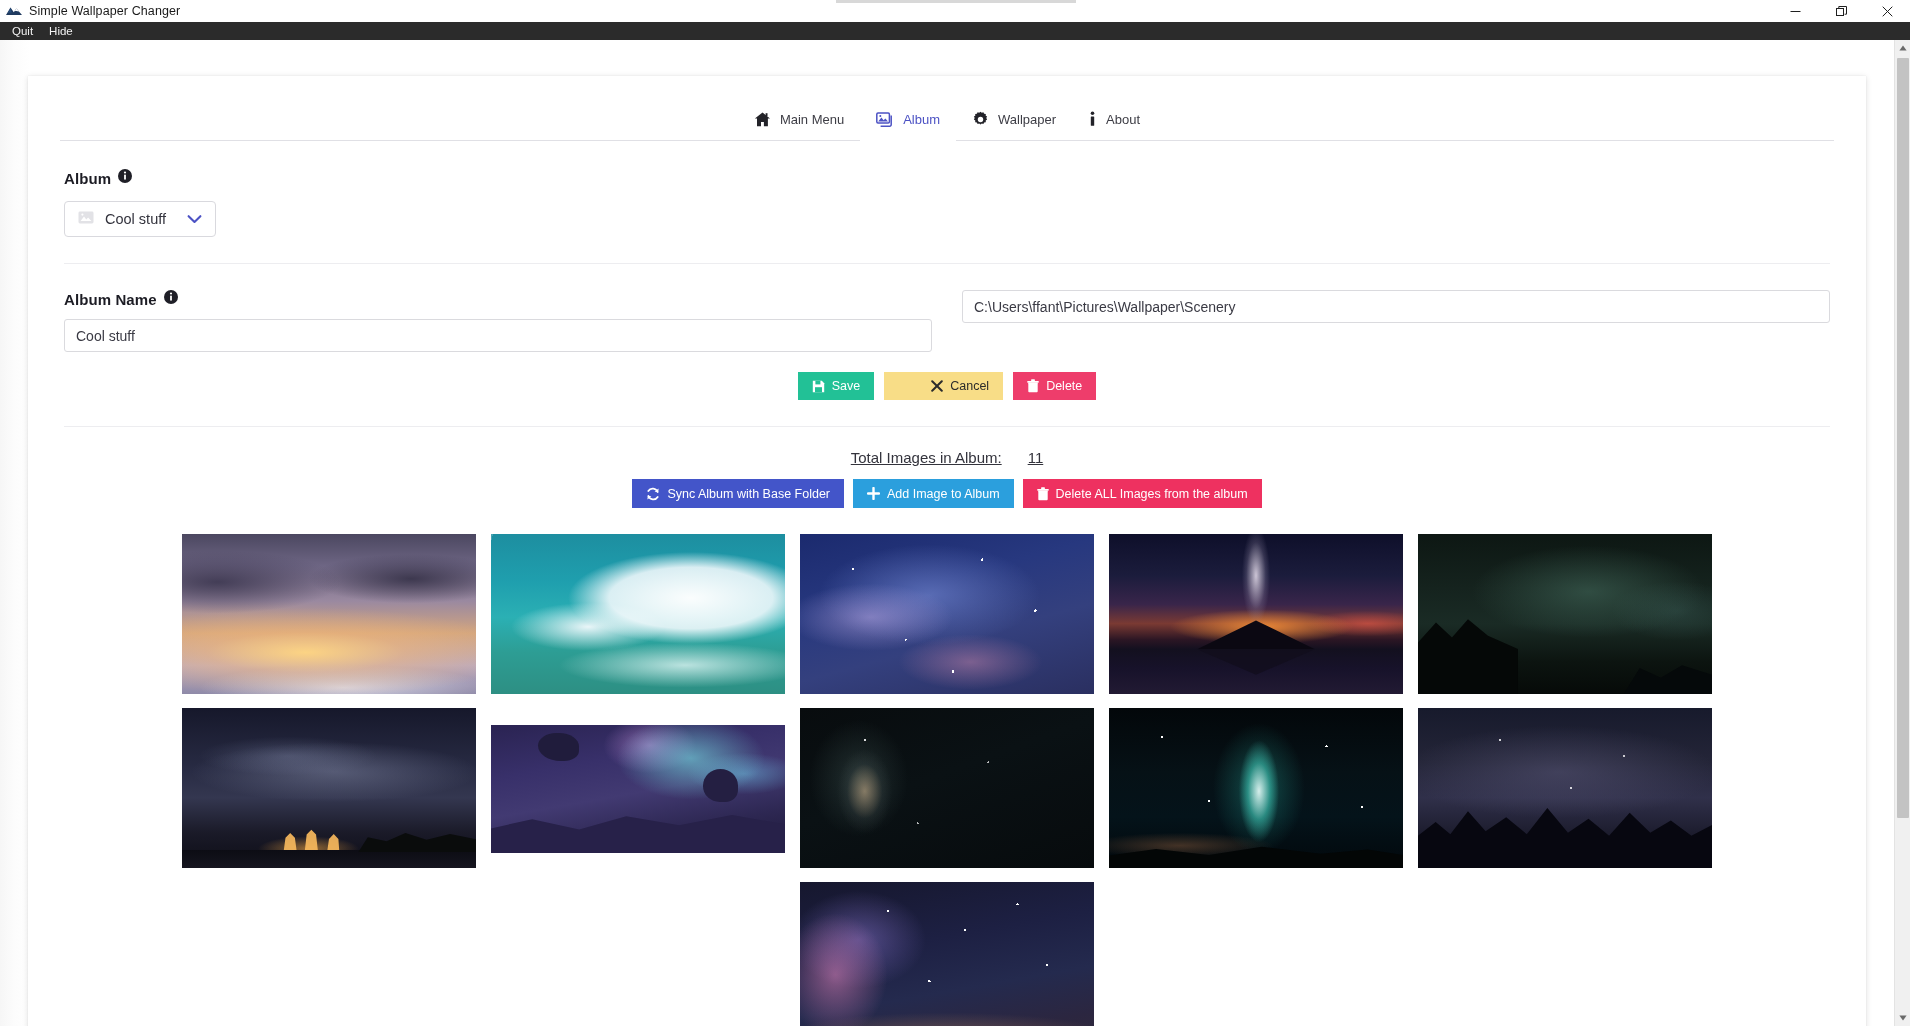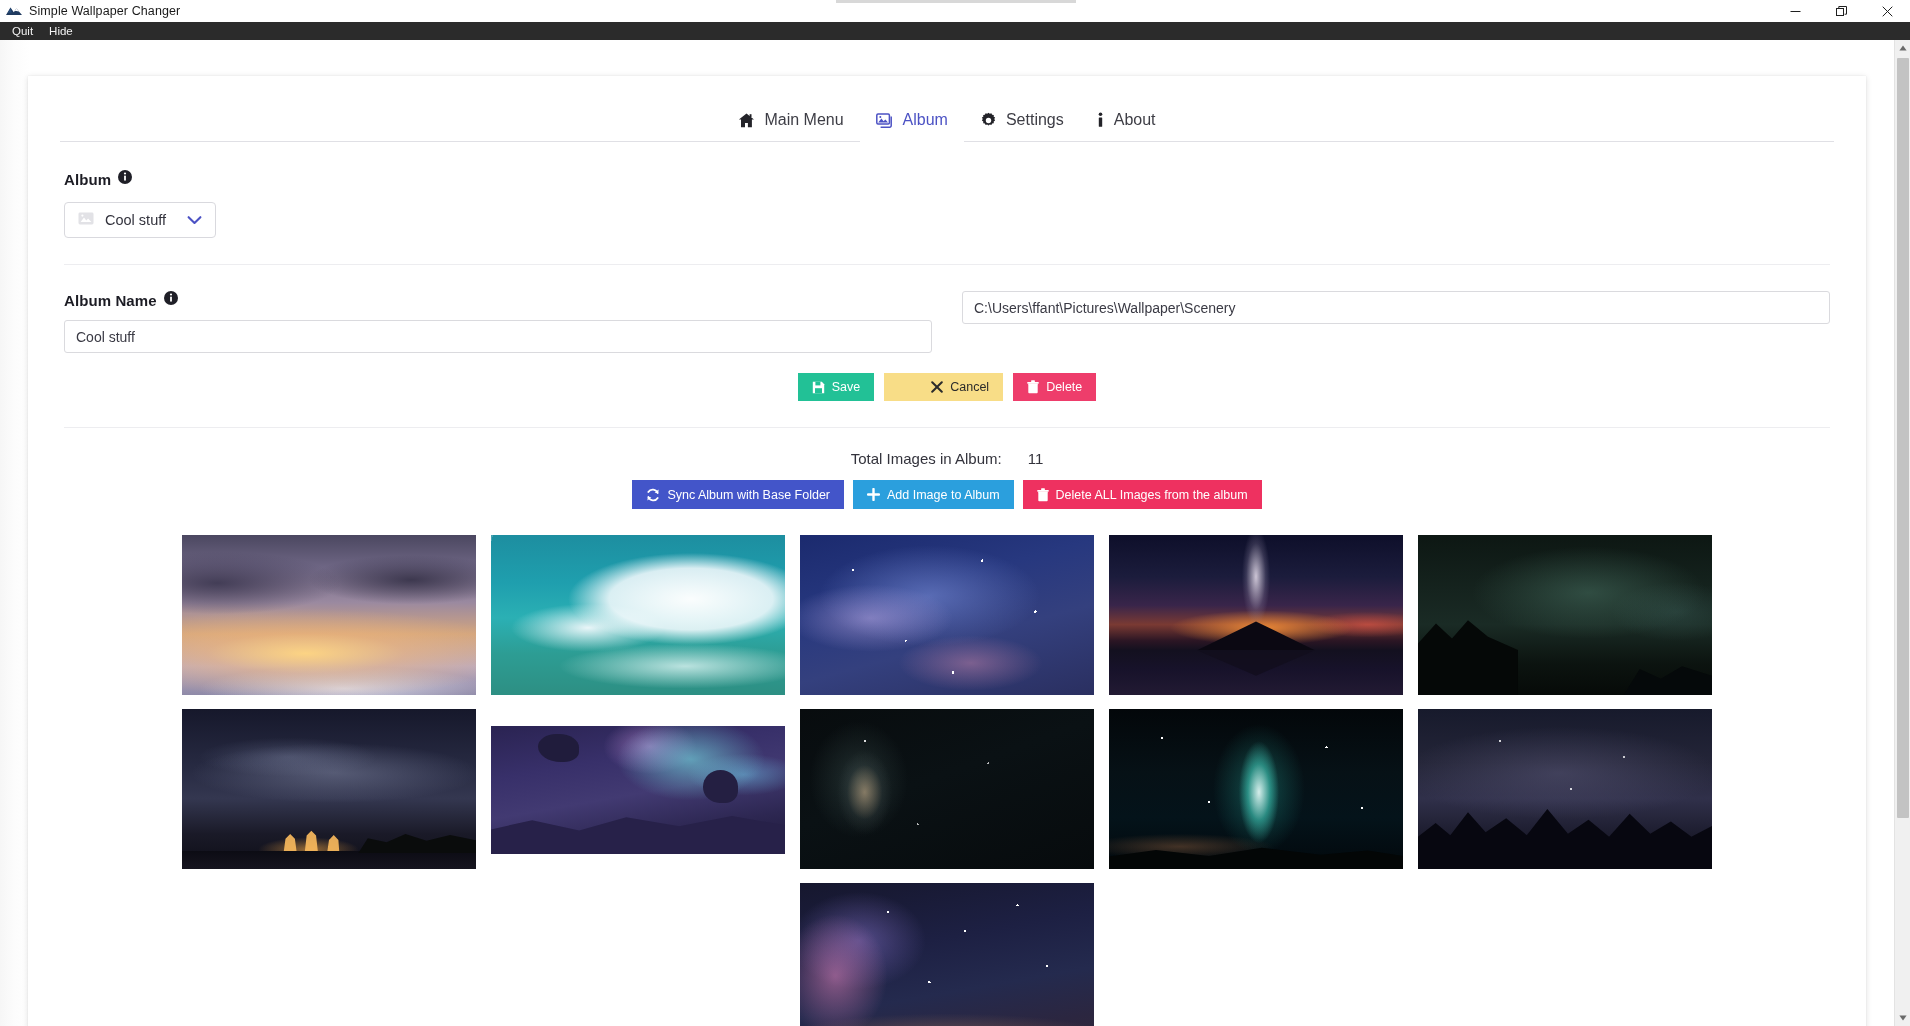--- a/index.html
+++ b/index.html
@@ -61,21 +61,21 @@
   }
 
   
   .tabs {
     display: flex; justify-content: center; align-items: flex-end;
     gap: 0px; padding-top: 26px; margin: 0 32px;
     border-bottom: 1px solid #e0e0e5;
   }
   .tab {
     display: flex; align-items: center; gap: 9px;
-    padding: 9px 16px 11px 16px; font-size: 16px; color: #3d3d45;
+    padding: 9px 16px 11px 16px; font-size: 13px; color: #3d3d45;
     cursor: pointer; border-bottom: 2px solid transparent;
     margin-bottom: -1px; white-space: nowrap;
   }
   .tab.active { color: #4c52c4; border-bottom-color: #ffffff; }
   .tab .ticon { display: flex; align-items: center; }
   .tab .ticon svg { display: block; }
 
   
   .sec { padding: 0 36px; }
   .divider { height: 1px; background: #ededf0; margin: 0 36px; }
@@ -116,21 +116,21 @@
   .btn .bico { display: flex; align-items: center; }
   .btn-save   { background: #22c196; color: #ffffff; }
   .btn-cancel { background: #f8dd87; color: #2b2b2b; padding-left: 47px; }
   .btn-delete { background: #ee3d6b; color: #ffffff; }
   .btn-sync   { background: #4355c9; color: #ffffff; font-size: 12.5px; height: 29px; }
   .btn-add    { background: #2b9fdd; color: #ffffff; font-size: 12.5px; height: 29px; }
   .btn-delall { background: #ee3160; color: #ffffff; font-size: 12.5px; height: 29px; }
 
   .total-row {
     display: flex; justify-content: center; align-items: baseline; gap: 26px;
-    margin-top: 22px; font-size: 15px; color: #33333c;
+    margin-top: 22px; font-size: 15px; color: #33333c; text-decoration: underline;
   }
   .total-count { font-size: 15px; color: #33333c; }
   .grid-btn-row { display: flex; justify-content: center; gap: 9px; margin-top: 13px; }
 
   
   .grid {
     display: grid; grid-template-columns: repeat(5, 294px);
     justify-content: center; column-gap: 15px; row-gap: 14px;
     margin-top: 26px; padding-bottom: 40px;
   }
@@ -221,21 +221,21 @@
           </span>
           <span>Album</span>
         </div>
         <div class="tab">
           <span class="ticon">
             <svg width="17" height="17" viewBox="0 0 17 17">
               <path d="M8.5 0.8 l1.3 1.0 1.6 -0.5 0.7 1.5 1.7 0.2 -0.1 1.7 1.4 0.9 -0.8 1.5 0.8 1.5 -1.4 0.9 0.1 1.7 -1.7 0.2 -0.7 1.5 -1.6 -0.5 -1.3 1.0 -1.3 -1.0 -1.6 0.5 -0.7 -1.5 -1.7 -0.2 0.1 -1.7 -1.4 -0.9 0.8 -1.5 -0.8 -1.5 1.4 -0.9 -0.1 -1.7 1.7 -0.2 0.7 -1.5 1.6 0.5 Z" fill="#232329"></path>
               <circle cx="8.5" cy="8.5" r="2.7" fill="#ffffff"></circle>
             </svg>
           </span>
-          <span>Settings</span>
+          <span>Wallpaper</span>
         </div>
         <div class="tab">
           <span class="ticon">
             <svg width="9" height="17" viewBox="0 0 9 17">
               <circle cx="4.5" cy="2.3" r="1.8" fill="#232329"></circle>
               <rect x="2.8" y="5.4" width="3.4" height="9.4" rx="0.6" fill="#232329"></rect>
             </svg>
           </span>
           <span>About</span>
         </div>

